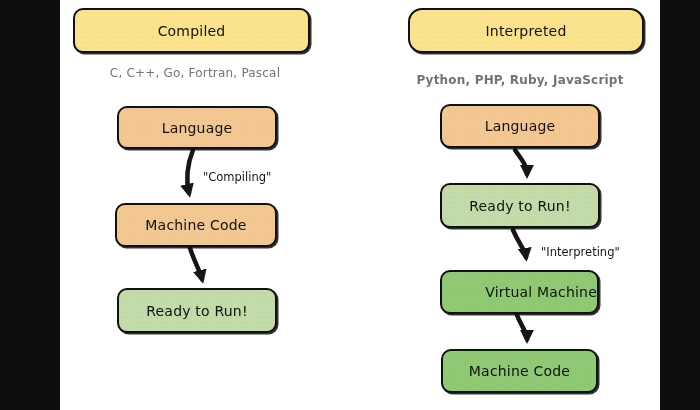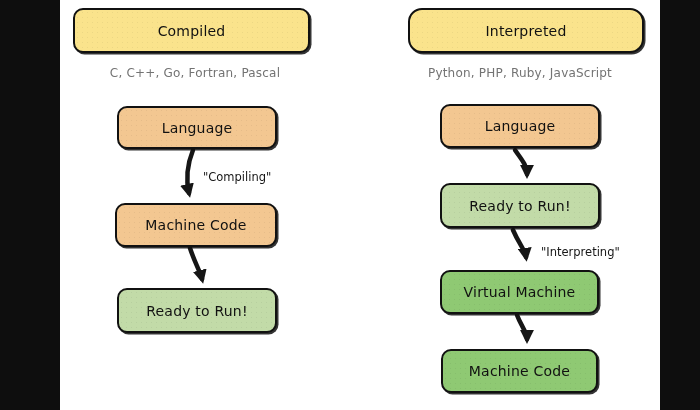--- a/index.html
+++ b/index.html
@@ -33,29 +33,29 @@
 
   
   .b-compiled   { left: 13px;  top: 8px;   width: 237px; height: 45px; }
   .b-lang-l     { left: 57px;  top: 106px; width: 160px; height: 43px; }
   .b-mc-l       { left: 55px;  top: 203px; width: 162px; height: 44px; }
   .b-ready-l    { left: 57px;  top: 288px; width: 160px; height: 45px; }
   
   .b-interpreted{ left: 348px; top: 8px;   width: 236px; height: 45px; border-radius: 14px; }
   .b-lang-r     { left: 380px; top: 104px; width: 160px; height: 44px; }
   .b-ready-r    { left: 380px; top: 183px; width: 160px; height: 45px; }
-  .b-vm-r       { left: 380px; top: 270px; width: 159px; height: 44px; }
+  .b-vm-r       { left: 380px; top: 270px; width: 159px; height: 44px; justify-content: flex-end; }
   .b-mc-r       { left: 381px; top: 349px; width: 157px; height: 44px; }
 
   .langs {
     position: absolute; font-size: 12px; color: #737373;
     text-align: center; letter-spacing: 0.2px; white-space: nowrap;
   }
   .t-compiled-langs    { left: 2px;   top: 66px; width: 266px; }
-  .t-interpreted-langs { left: 325px; top: 66px; width: 270px; }
+  .t-interpreted-langs { left: 325px; top: 73px; width: 270px; font-weight: bold; }
 
   .arrow-label {
     position: absolute; font-size: 11.5px; color: #161616; white-space: nowrap;
   }
   .lbl-compiling    { left: 143px; top: 170px; }
   .lbl-interpreting { left: 481px; top: 245px; }
 
   svg.arrows { position: absolute; left: 0; top: 0; pointer-events: none; }
 </style>
 </head>

